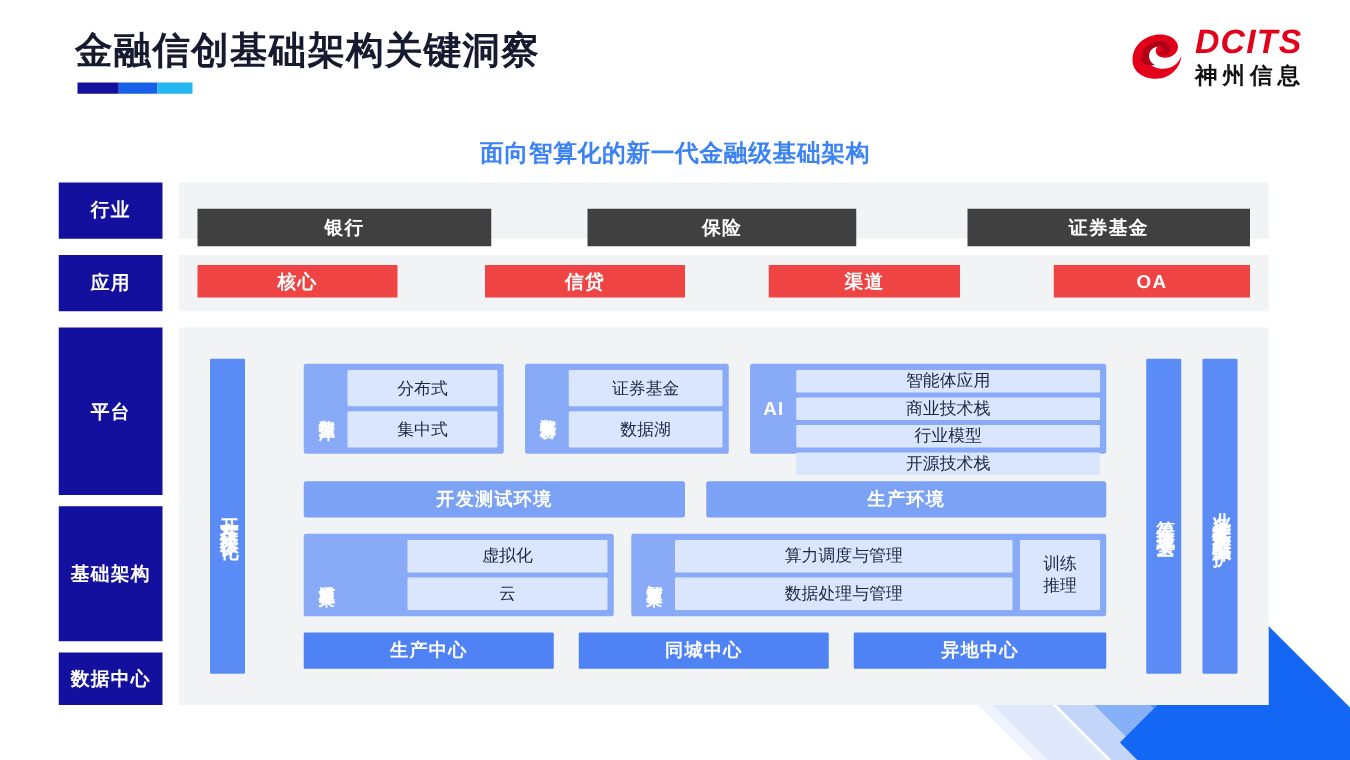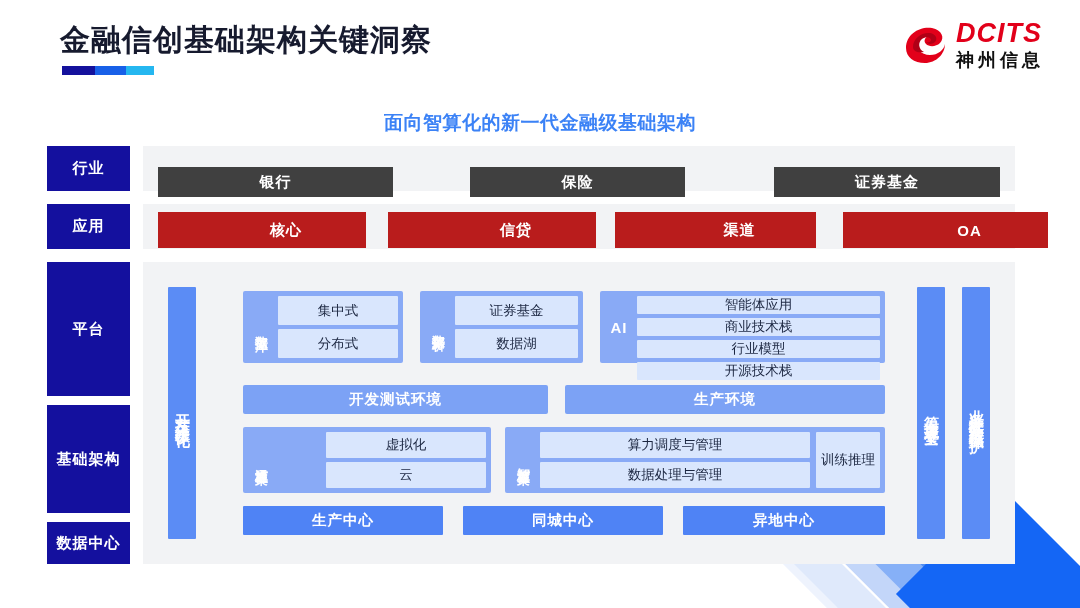--- a/index.html
+++ b/index.html
@@ -63,21 +63,21 @@
   #row-app{left:143px;top:204px;width:872px;height:45px;}
   #row-main{left:143px;top:262px;width:872px;height:302px;}
 
   .hbar{
     position:absolute;display:flex;align-items:center;justify-content:center;
     color:#fff;font-weight:bold;letter-spacing:1px;
   }
   
   .chip-ind{background:#404040;height:30px;top:8px;font-size:15px;margin-top:13px;}
   
-  .chip-app{background:#b91c1c;height:36px;top:8px;font-size:15px;padding-left:48px;}
+  .chip-app{background:#ef4444;height:26px;top:8px;font-size:15px;}
 
   
   .vbar{
     position:absolute;background:#5b8cf5;color:#fff;font-weight:bold;
     writing-mode:vertical-rl;text-orientation:upright;
     display:flex;align-items:center;justify-content:center;
     letter-spacing:3px;font-size:15px;border-radius:1px;
   }
   #vbar-devops{left:168px;top:287px;width:28px;height:252px;}
   #vbar-sec{left:917px;top:287px;width:28px;height:252px;}
@@ -108,21 +108,21 @@
     display:flex;align-items:center;justify-content:center;letter-spacing:1px;border-radius:2px;
   }
   #env-dev{left:243px;top:385px;width:305px;height:29px;}
   #env-prod{left:565px;top:385px;width:320px;height:29px;}
 
   #grp-gen{left:243px;top:427px;width:248px;height:66px;gap:48px;}
   #grp-smart{left:505px;top:427px;width:380px;height:66px;}
   #grp-smart .gbody{flex:0 0 270px;}
   .sidecell{
     width:84px;margin-left:6px;background:#d9e6fd;color:#1b2640;font-size:13.5px;
-    display:flex;align-items:center;justify-content:center;flex-direction:row;line-height:1.35;border-radius:1px;
+    display:flex;align-items:center;justify-content:center;flex-direction:column;line-height:1.35;border-radius:1px;
   }
 
   .dcbar{
     position:absolute;background:#4f83f5;color:#fff;font-weight:bold;font-size:14.5px;
     display:flex;align-items:center;justify-content:center;letter-spacing:1px;border-radius:1px;
   }
   #dc-prod{left:243px;top:506px;width:200px;height:29px;}
   #dc-metro{left:463px;top:506px;width:200px;height:29px;}
   #dc-remote{left:683px;top:506px;width:202px;height:29px;}
 </style>
@@ -184,22 +184,22 @@
 
   <div class="grayrow" id="row-main"></div>
 
   <div class="vbar" id="vbar-devops">开发运维一体化</div>
   <div class="vbar" id="vbar-sec">等保合规安全</div>
   <div class="vbar" id="vbar-bc">业务连续性及数据保护</div>
 
   <div class="group" id="grp-db">
     <div class="gtitle">数据库</div>
     <div class="gbody">
+      <div class="cell">分布式</div>
       <div class="cell">集中式</div>
-      <div class="cell">分布式</div>
     </div>
   </div>
 
   <div class="group" id="grp-da">
     <div class="gtitle">数据分析</div>
     <div class="gbody">
       <div class="cell">证券基金</div>
       <div class="cell">数据湖</div>
     </div>
   </div>

